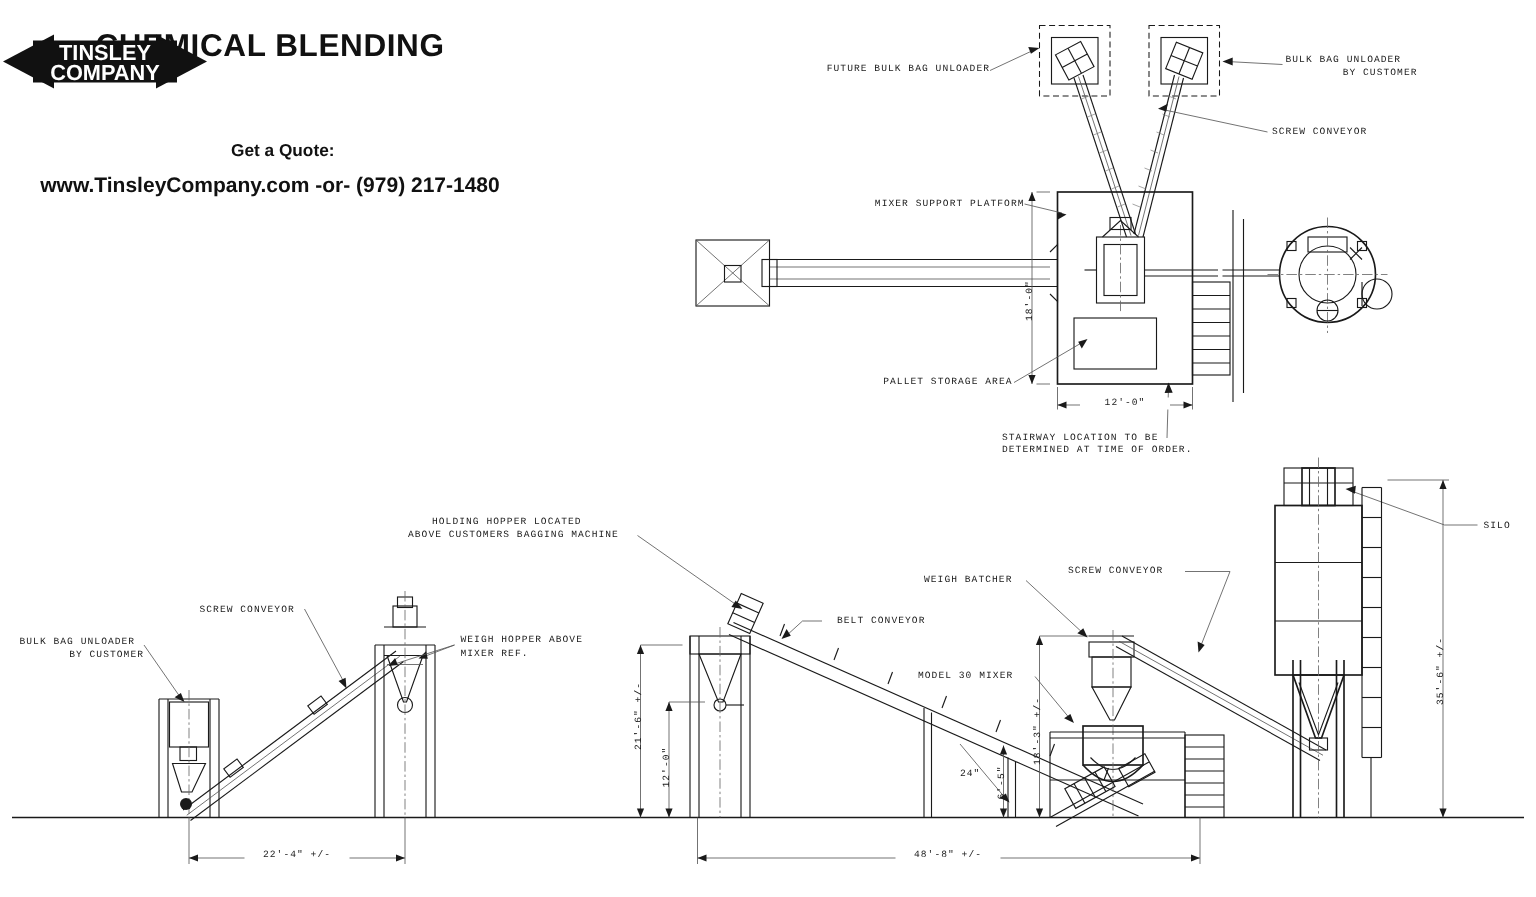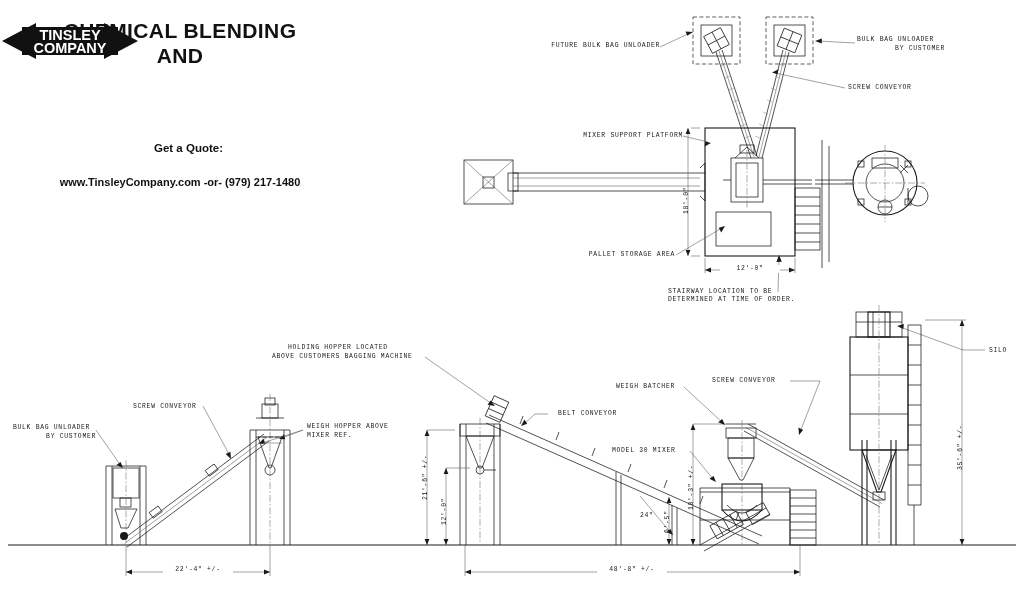--- a/index.html
+++ b/index.html
@@ -6,22 +6,22 @@
   html,body{margin:0;padding:0;background:#ffffff;}
   body{width:1024px;height:598px;overflow:hidden;
        font-family:"Liberation Sans",sans-serif;color:#000;}
   #sheet{position:relative;width:1024px;height:598px;background:#fff;}
 
   
   .title-block{position:absolute;left:0;top:18px;width:360px;text-align:center;}
   .title-line{font-family:"Liberation Sans",sans-serif;font-size:21px;font-weight:bold;
               letter-spacing:.4px;line-height:25px;color:#111;}
   .logo-wrap{margin-top:38px;display:flex;justify-content:center;align-items:center;}
-  .quote{margin-top:36px;font-size:11.5px;font-weight:bold;color:#111;padding-left:17px;}
-  .contact{margin-top:22px;font-size:11px;font-weight:bold;color:#111;}
+  .quote{margin-top:14px;font-size:11.5px;font-weight:bold;color:#111;padding-left:17px;}
+  .contact{margin-top:8px;font-size:14px;font-weight:bold;color:#111;}
 
   
   .cad{position:absolute;font-family:"Liberation Mono","DejaVu Sans Mono",monospace;
        font-size:6.4px;letter-spacing:.7px;color:#1a1a1a;white-space:pre;line-height:8px;}
   .cad.r{text-align:right;}
   .cad.c{text-align:center;}
   .vert{transform-origin:0 0;}
 
   svg{position:absolute;left:0;top:0;}
   .ln{stroke:#1a1a1a;fill:none;stroke-width:.75;}
@@ -31,21 +31,20 @@
   .ctr{stroke:#666;fill:none;stroke-width:.55;stroke-dasharray:7 2 1.6 2;}
   .dk{fill:#1a1a1a;}
 </style>
 </head>
 <body>
 
 <div id="sheet">
 
   <div class="title-block">
     <div class="title-line">CHEMICAL BLENDING</div>
-    <div class="title-line">AND</div>
 
     <div class="logo-wrap">
       <svg width="140" height="46" viewBox="0 0 140 46">
         <polygon points="2,23 36,5 36,41" fill="#111"></polygon>
         <polygon points="138,23 104,5 104,41" fill="#111"></polygon>
         <path d="M22,9 L118,9 L118,37 L22,37 Z" fill="#111"></path>
         <text x="70" y="22" font-family="Liberation Sans, sans-serif" font-size="14.5" font-weight="bold" fill="#fff" text-anchor="middle">TINSLEY</text>
         <text x="70" y="35" font-family="Liberation Sans, sans-serif" font-size="14.5" font-weight="bold" fill="#fff" text-anchor="middle">COMPANY</text>
       </svg>
     </div>

